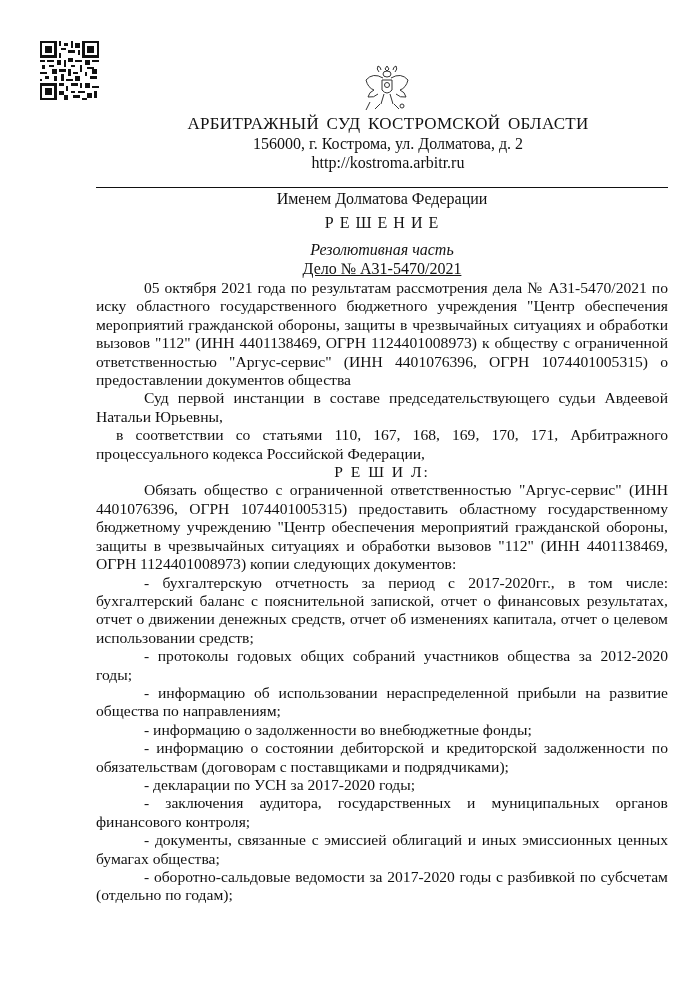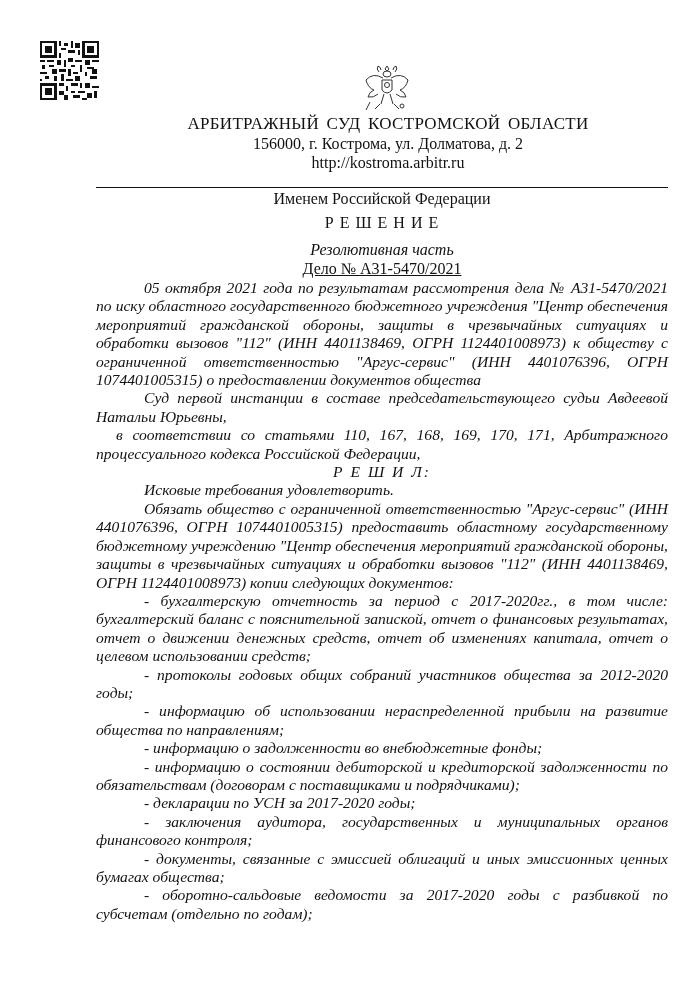--- a/index.html
+++ b/index.html
@@ -6,21 +6,21 @@
   body { width: 700px; height: 990px; position: relative; overflow: hidden;
          font-family: "Liberation Serif", "DejaVu Serif", serif; color: #111; }
   .qr { position: absolute; left: 40px; top: 41px; width: 59px; height: 59px; }
   .emblem { position: absolute; left: 362px; top: 62px; width: 50px; height: 52px; }
   .header { position: absolute; left: 0; width: 700px; text-align: center; }
   .court { top: 114px; font-size: 17px; letter-spacing: 0.3px; word-spacing: 3px; left: 38px; }
   .addr { top: 135px; font-size: 16px; left: 38px; }
   .url { top: 154px; font-size: 16px; left: 38px; }
   .rule { position: absolute; left: 96px; width: 572px; top: 187px; height: 0; border-top: 1.6px solid #111; }
   .center { position: absolute; left: 96px; width: 572px; text-align: center; font-size: 16px; }
-  .body-text { position: absolute; left: 96px; width: 572px; top: 279px; font-size: 15.6px; line-height: 18.4px; font-style: italic; }
+  .body-text { position: absolute; left: 96px; width: 572px; top: 279px; font-size: 15.6px; line-height: 18.4px; }
   .body-text p { margin: 0; text-align: justify; text-align-last: left; }
   .ind { text-indent: 48px; }
   .ind2 { text-indent: 20px; }
   .resh { text-align: center; text-align-last: center !important; letter-spacing: 2px; }
 </style>
 </head>
 <body>
 
 <svg class="qr" viewBox="0 0 25 25" shape-rendering="crispEdges">
   <rect width="25" height="25" fill="#fff"></rect>
@@ -102,31 +102,30 @@
     <path d="M8 40 l-4 8"></path>
   </g>
 </svg>
 
 <div class="header court">АРБИТРАЖНЫЙ  СУД  КОСТРОМСКОЙ  ОБЛАСТИ</div>
 <div class="header addr">156000, г. Кострома, ул. Долматова, д. 2</div>
 <div class="header url">http://kostroma.arbitr.ru</div>
 
 <div class="rule"></div>
 
-<div class="center" style="top:190px;">Именем Российской Федерации</div>
+<div class="center" style="top:190px;">Именем Долматова Федерации</div>
 <div class="center" style="top:214px; letter-spacing:1px;font-family:Liberation Serif, serif;">Р Е Ш Е Н И Е</div>
 <div class="center" style="top:241px;font-style:italic;">Резолютивная часть</div>
 <div class="center" style="top:260px;text-decoration:underline;">Дело № А31-5470/2021</div>
 
 <div class="body-text">
   <p class="ind">05 октября 2021 года по результатам рассмотрения дела № А31-5470/2021 по иску областного государственного бюджетного учреждения "Центр обеспечения мероприятий гражданской обороны, защиты в чрезвычайных ситуациях и обработки вызовов "112" (ИНН 4401138469, ОГРН 1124401008973) к обществу с ограниченной ответственностью "Аргус-сервис" (ИНН 4401076396, ОГРН 1074401005315) о предоставлении документов общества</p>
   <p class="ind">Суд первой инстанции в составе председательствующего судьи Авдеевой Натальи Юрьевны,</p>
   <p class="ind2">в соответствии со статьями 110, 167, 168, 169, 170, 171,  Арбитражного процессуального кодекса Российской Федерации,</p>
   <p class="resh">Р Е Ш И Л:</p>
-  <p class="ind">Исковые требования удовлетворить.</p>
   <p class="ind">Обязать общество с ограниченной ответственностью "Аргус-сервис" (ИНН 4401076396, ОГРН 1074401005315) предоставить областному государственному бюджетному учреждению "Центр обеспечения мероприятий гражданской обороны, защиты в чрезвычайных ситуациях и обработки вызовов "112" (ИНН 4401138469, ОГРН 1124401008973) копии следующих документов:</p>
   <p class="ind">- бухгалтерскую отчетность за период с 2017-2020гг., в том числе: бухгалтерский баланс с пояснительной запиской, отчет о финансовых результатах, отчет о движении денежных средств, отчет об изменениях капитала, отчет о целевом использовании средств;</p>
   <p class="ind">- протоколы годовых общих собраний участников общества за 2012-2020 годы;</p>
   <p class="ind">- информацию об использовании нераспределенной прибыли на развитие общества по направлениям;</p>
   <p class="ind">- информацию о задолженности во внебюджетные фонды;</p>
   <p class="ind">- информацию о состоянии дебиторской и кредиторской задолженности по обязательствам (договорам с поставщиками и подрядчиками);</p>
   <p class="ind">- декларации по УСН за 2017-2020 годы;</p>
   <p class="ind">- заключения аудитора, государственных и муниципальных органов финансового контроля;</p>
   <p class="ind">- документы, связанные с эмиссией облигаций и иных эмиссионных ценных бумагах общества;</p>
   <p class="ind">- оборотно-сальдовые ведомости за 2017-2020 годы с разбивкой по субсчетам (отдельно по годам);</p>

